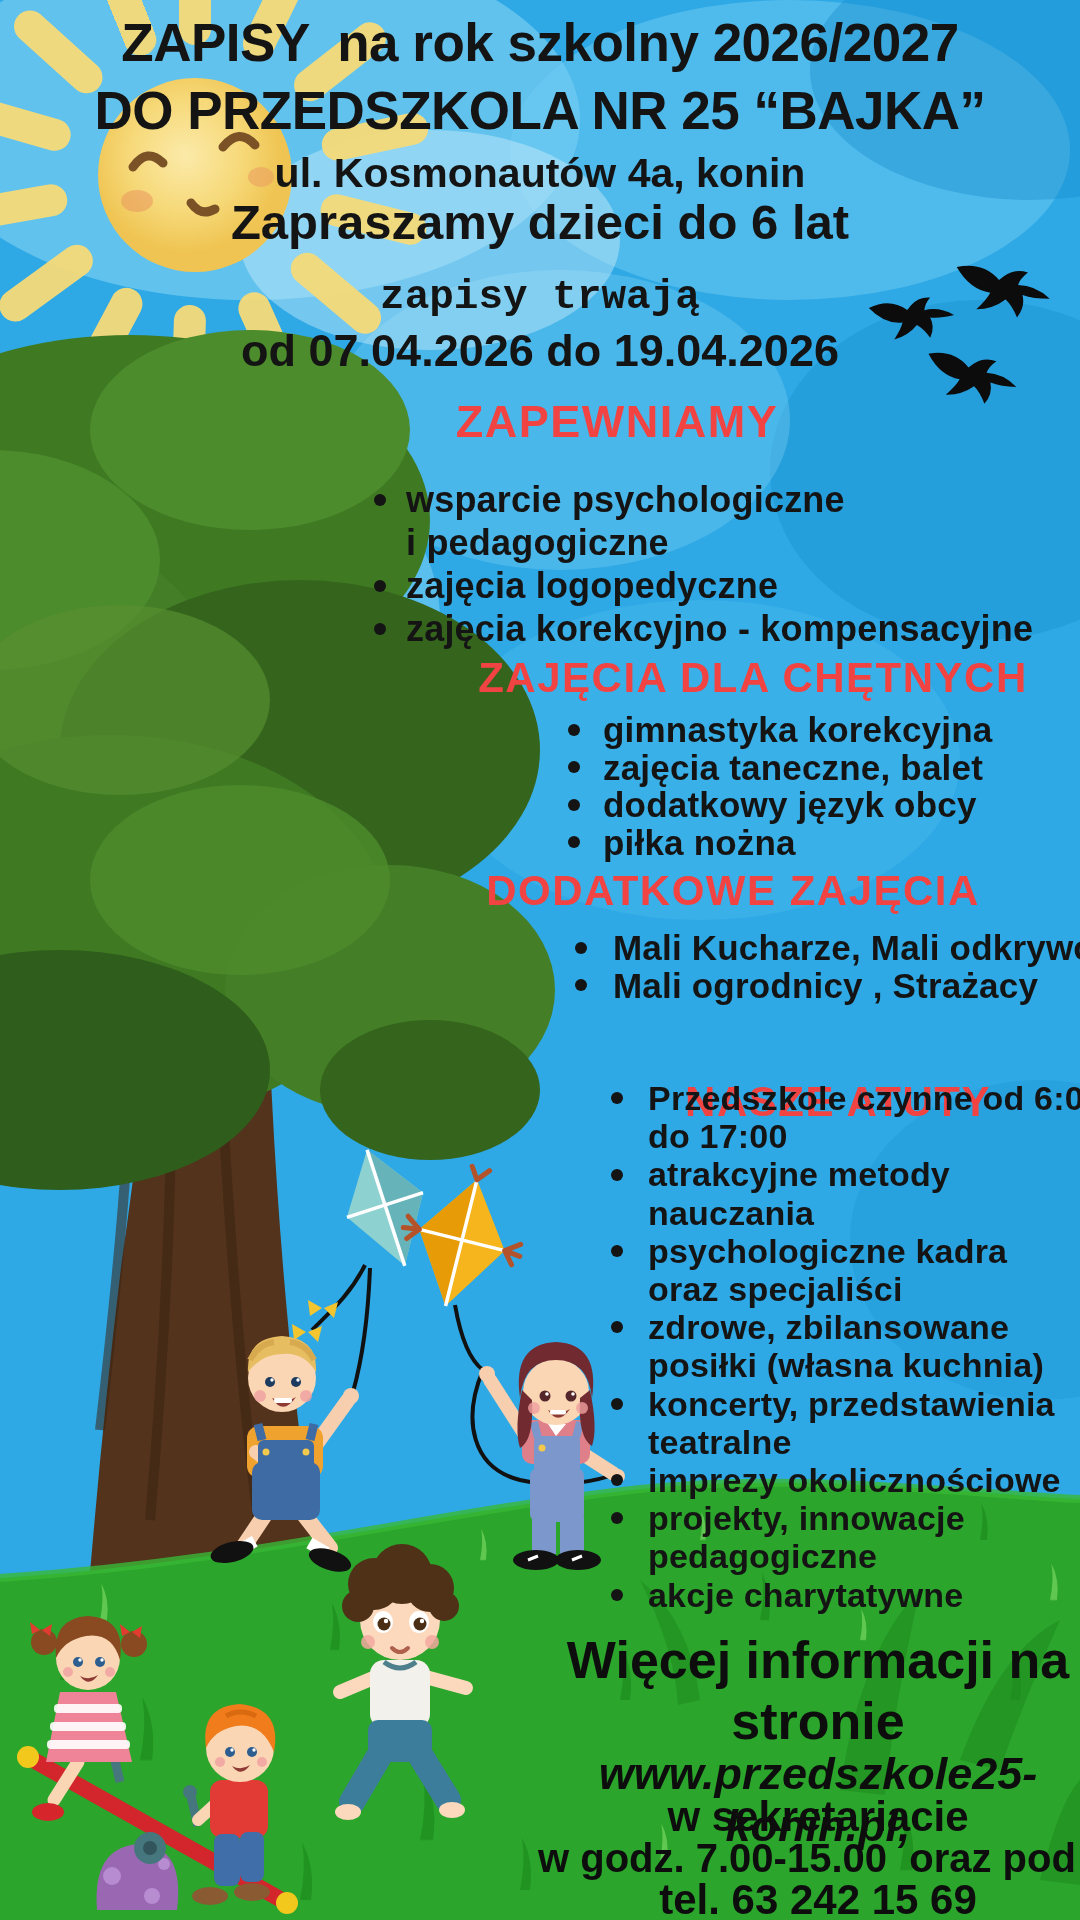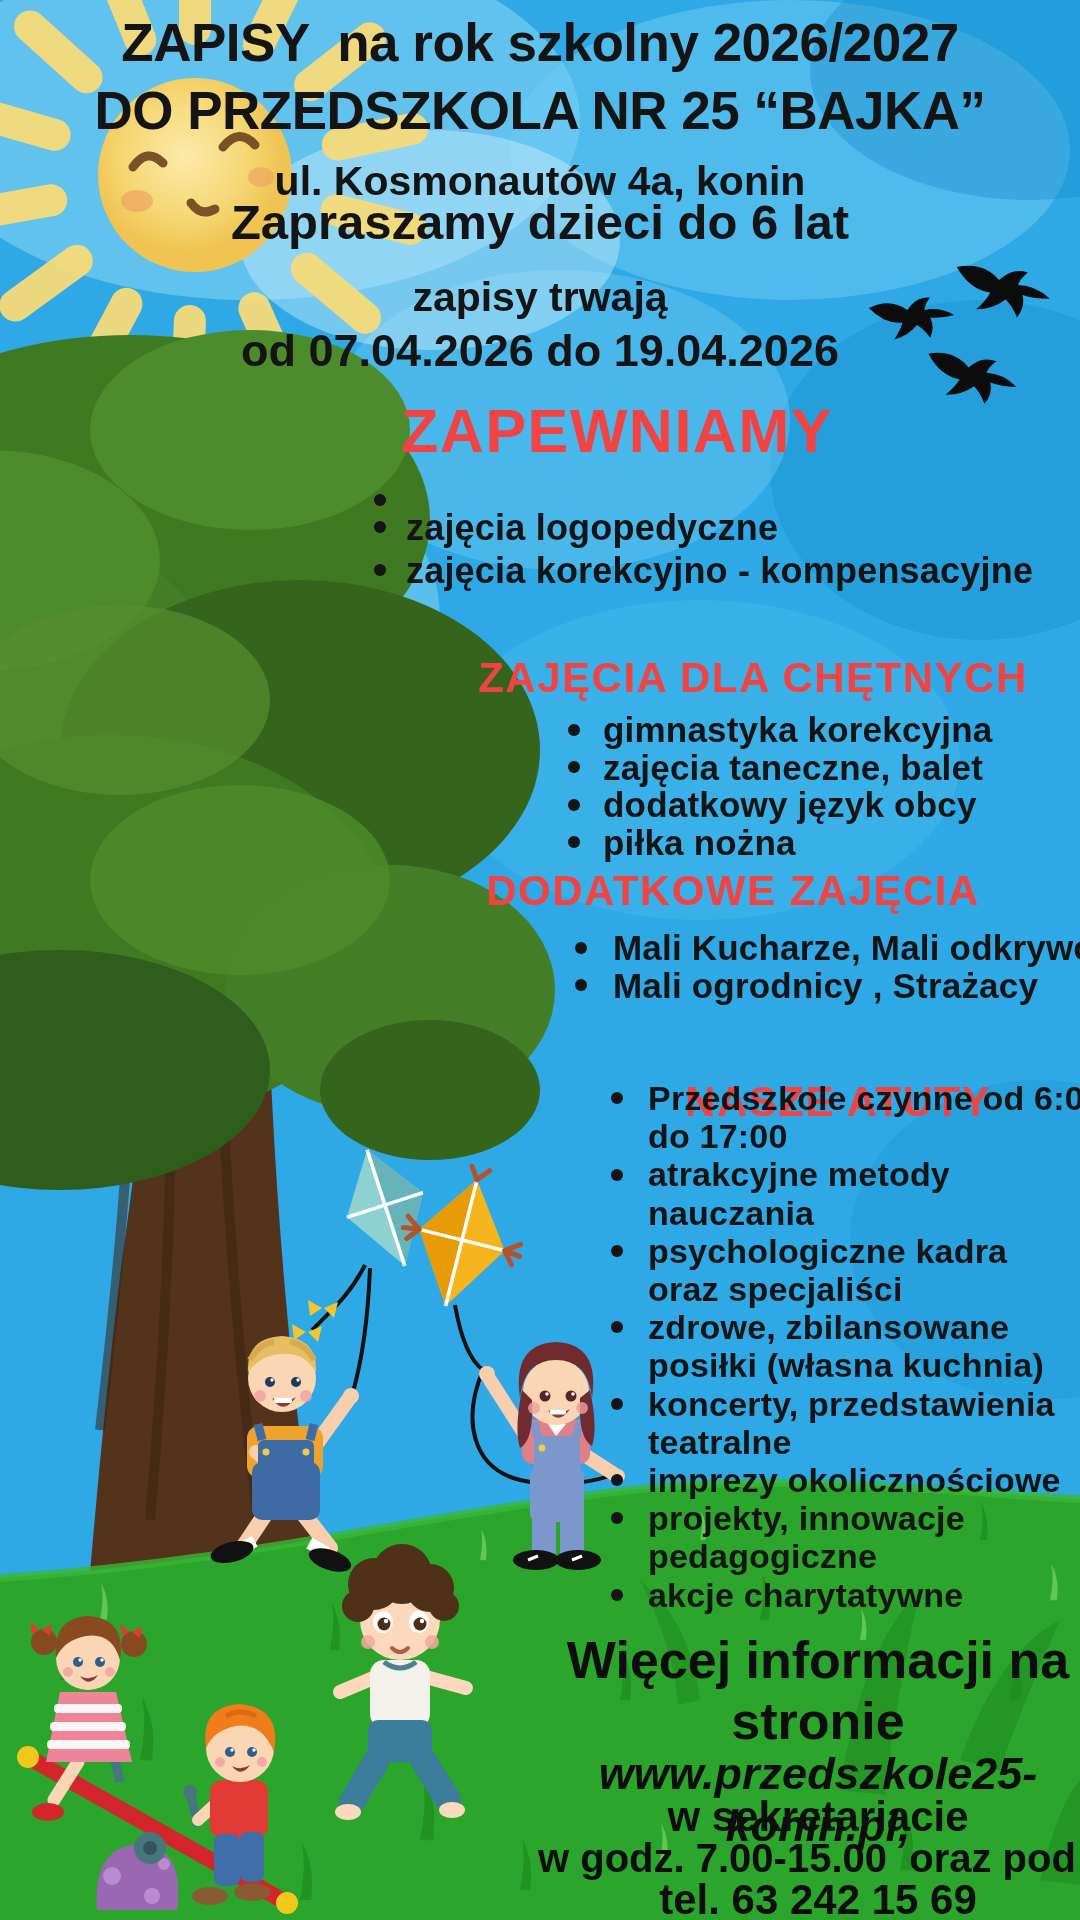--- a/index.html
+++ b/index.html
@@ -6,29 +6,29 @@
   .poster{
     position:relative;width:1080px;height:1920px;overflow:hidden;
     font-family:"Liberation Sans", sans-serif;color:#141414;
     background:#fef9c3;
   }
   .scene{position:absolute;left:0;top:0;width:1080px;height:1920px;}
   .txt{position:absolute;white-space:pre;}
   .center{left:0;width:1080px;text-align:center;}
   .t1{top:12px;font-size:53px;font-weight:800;letter-spacing:-.5px;}
   .t2{top:80px;font-size:53px;font-weight:800;letter-spacing:-.5px;}
-  .t3{top:150px;font-size:41px;font-weight:800;margin-top:8px;}
+  .t3{top:150px;font-size:41px;font-weight:800;}
   .t4{top:194px;font-size:49px;font-weight:800;}
-  .t5{top:274px;font-size:41px;font-weight:700;}
+  .t5{top:274px;font-size:41px;font-weight:700;font-family:Liberation Mono, monospace;}
   .t6{top:325px;font-size:45px;font-weight:700;}
   .red-h{
     position:absolute;transform:translateX(-50%);
     color:#f24343;font-weight:800;letter-spacing:1.5px;white-space:nowrap;
   }
-  .h-zapewniamy{left:617px;top:396px;font-size:61px;}
+  .h-zapewniamy{left:617px;top:396px;font-size:45px;}
   .h-chetnych{left:753px;top:654px;font-size:42px;}
   .h-dodatkowe{left:733px;top:867px;font-size:42px;}
   .h-atuty{left:838px;top:1078px;font-size:42px;}
   .list{position:absolute;font-weight:700;color:#141414;
     font-size:var(--fs);line-height:var(--lh);letter-spacing:.2px;}
   .li{display:flex;align-items:flex-start;}
   .dot{flex:0 0 auto;width:12px;height:12px;border-radius:50%;background:#141414;
     margin-top:calc(var(--lh)/2 - 6px);}
   .li-lines{margin-left:var(--gap);white-space:pre;}
   .list-zapewniamy{left:374px;top:478px;--fs:36px;--lh:43px;--gap:20px;}
@@ -348,20 +348,21 @@
   <div class="txt center t2">DO PRZEDSZKOLA NR 25 “BAJKA”</div>
   <div class="txt center t3">ul. Kosmonautów 4a, konin</div>
   <div class="txt center t4">Zapraszamy dzieci do 6 lat</div>
   <div class="txt center t5">zapisy trwają</div>
   <div class="txt center t6">od 07.04.2026 do 19.04.2026</div>
 
   <div class="red-h h-zapewniamy">ZAPEWNIAMY</div>
   <div class="list list-zapewniamy">
       <div class="li">
         <span class="dot"></span>
+        <div class="li-lines"><div>wsparcie psychologiczne</div><div>i pedagogiczne</div></div>
       </div>
       <div class="li">
         <span class="dot"></span>
         <div class="li-lines"><div>zajęcia logopedyczne</div></div>
       </div>
       <div class="li">
         <span class="dot"></span>
         <div class="li-lines"><div>zajęcia korekcyjno - kompensacyjne</div></div>
       </div>
     </div>

